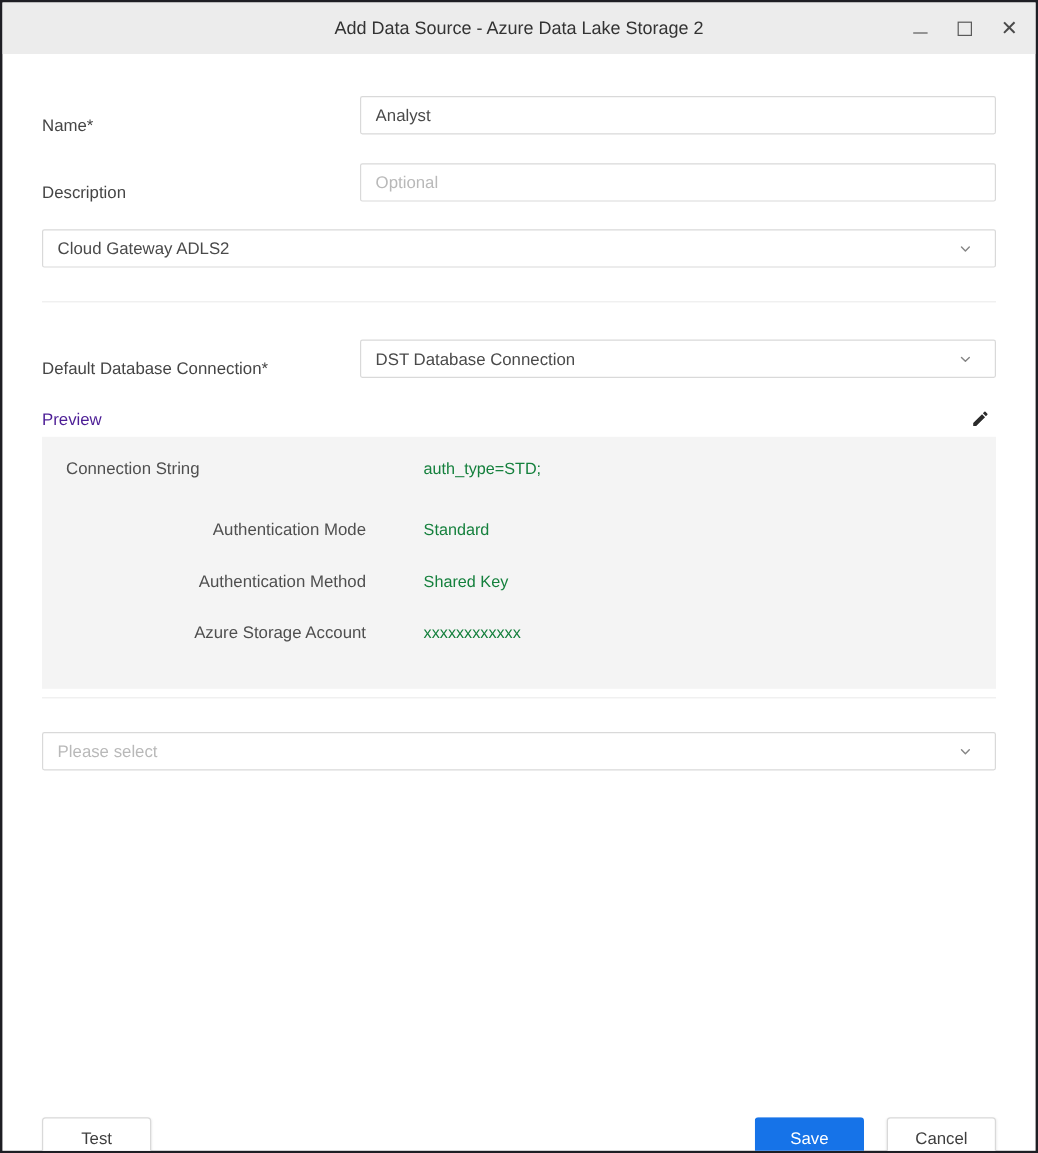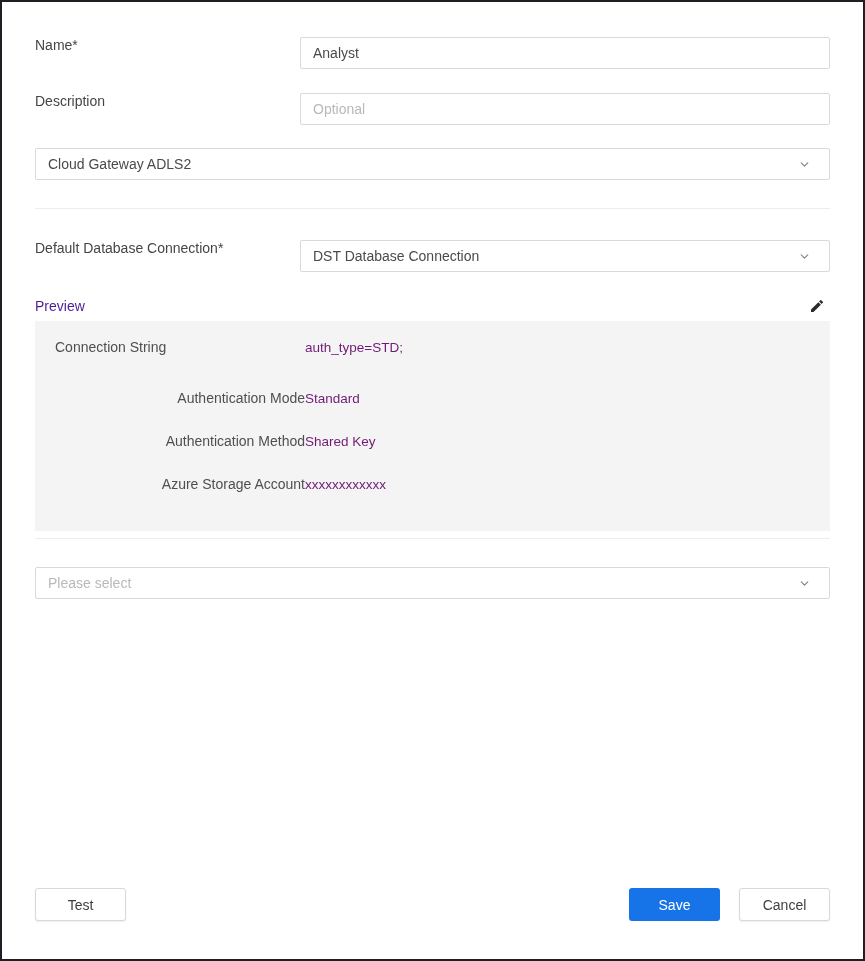--- a/index.html
+++ b/index.html
@@ -28,21 +28,21 @@
     display:flex;align-items:center;gap:21px;
   }
   .win-btn{width:16px;height:16px;display:flex;align-items:center;justify-content:center;cursor:default;}
   .glyph-min{display:block;width:12px;height:0;border-bottom:1.5px solid #5a5a5a;margin-top:8px;}
   .glyph-max{display:block;width:12px;height:12px;border:1.5px solid #5a5a5a;background:transparent;}
   .glyph-close{font-size:17px;color:#4a4a4a;line-height:1;font-weight:400;}
 
   
   .content{position:relative;padding:0 33px;height:916px;}
 
-  .form-row{display:flex;align-items:flex-start;}
+  .form-row{display:flex;align-items:flex-end;}
   .form-row .lbl{
     width:265px;flex:0 0 265px;
     font-size:14px;color:#454545;
   }
   .field{
     flex:1;height:32px;
     border:1px solid #d9d9d9;border-radius:2px;
     background:#fff;
     font-size:14px;color:#4a4a4a;
     padding:12px 12px;
@@ -80,21 +80,21 @@
 
   .preview-box{
     margin-top:3px;height:210px;
     background:#f4f4f4;
     padding:14px 0 0 20px;
   }
   .p-row{display:flex;align-items:center;height:24px;}
   .p-row + .p-row{margin-top:27px;text-align:right;}
   .p-row.tight{margin-top:19px;}
   .p-row .p-lbl{width:250px;flex:0 0 250px;font-size:14px;color:#4f4f4f;}
-  .p-row .p-val{font-size:13.5px;color:#701a75;}
+  .p-row .p-val{font-size:13.5px;color:#15803d;margin-left:48px;}
 
   .div-2{margin-top:7px;}
   .row-projects{margin-top:28px;}
 
   
   .footer{
     position:absolute;left:33px;right:33px;bottom:32px;
     display:flex;align-items:center;
   }
   .btn{
@@ -113,20 +113,34 @@
     border:1px solid transparent;color:#fff;
   }
   .footer .spacer{flex:1;}
   .btn + .btn{margin-left:19px;}
 </style>
 </head>
 <body>
 
 <div class="window">
 
+  <div class="titlebar">
+    <div class="title">Add Data Source - Azure Data Lake Storage 2</div>
+    <div class="win-controls">
+      <div class="win-btn">
+        <span class="glyph-min"></span>
+      </div>
+      <div class="win-btn">
+        <span class="glyph-max"></span>
+      </div>
+      <div class="win-btn">
+        <span class="glyph-close">✕</span>
+      </div>
+    </div>
+  </div>
 
   <div class="content">
 
     <div class="form-row row-name">
       <div class="lbl">Name*</div>
       <input class="field" type="text" value="Analyst" style="">
     </div>
 
     <div class="form-row row-desc">
       <div class="lbl">Description</div>

